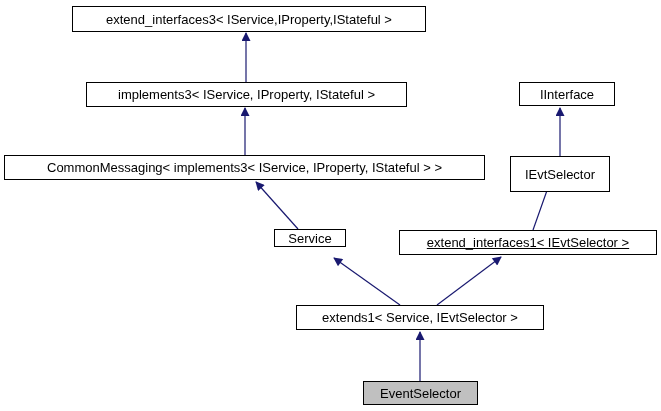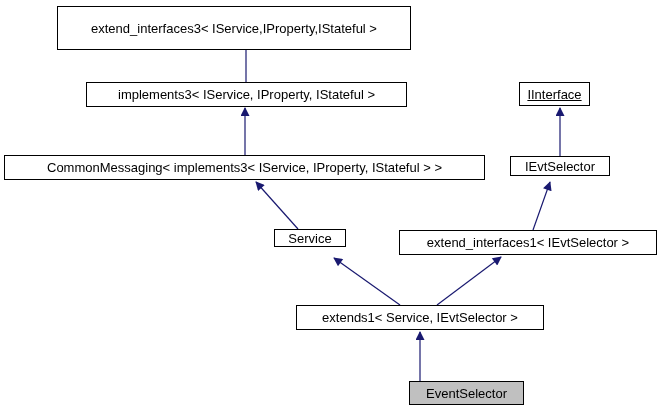--- a/index.html
+++ b/index.html
@@ -54,41 +54,41 @@
       <line x1="246" y1="82" x2="246" y2="33" stroke="#191970" stroke-width="1.2" marker-end="url(#arrowhead)"></line>
       <line x1="245" y1="155" x2="245" y2="108" stroke="#191970" stroke-width="1.2" marker-end="url(#arrowhead)"></line>
       <line x1="298" y1="229" x2="256" y2="182" stroke="#191970" stroke-width="1.2" marker-end="url(#arrowhead)"></line>
       <line x1="533" y1="230" x2="550" y2="182" stroke="#191970" stroke-width="1.2" marker-end="url(#arrowhead)"></line>
       <line x1="560" y1="156" x2="560" y2="108" stroke="#191970" stroke-width="1.2" marker-end="url(#arrowhead)"></line>
       <line x1="400" y1="305" x2="334" y2="258" stroke="#191970" stroke-width="1.2" marker-end="url(#arrowhead)"></line>
       <line x1="437" y1="305" x2="501" y2="257" stroke="#191970" stroke-width="1.2" marker-end="url(#arrowhead)"></line>
       <line x1="420" y1="381" x2="420" y2="332" stroke="#191970" stroke-width="1.2" marker-end="url(#arrowhead)"></line>
     </svg>
   <div id="nodes">
-      <div class="node" style="left: 57px; top: 6px; width: 354px; height: 44px;">
+      <div class="node" style="left: 72px; top: 6px; width: 354px; height: 26px;">
         <span>extend_interfaces3&lt; IService,IProperty,IStateful &gt;</span>
       </div>
       <div class="node" style="left: 86px; top: 82px; width: 321px; height: 25px; text-align: right;">
         <span>implements3&lt; IService, IProperty, IStateful &gt;</span>
       </div>
       <div class="node" style="left: 4px; top: 155px; width: 481px; height: 25px;">
         <span>CommonMessaging&lt; implements3&lt; IService, IProperty, IStateful &gt; &gt;</span>
       </div>
-      <div class="node" style="left: 519px; top: 82px; width: 71px; height: 24px; text-decoration: underline;">
+      <div class="node" style="left: 519px; top: 82px; width: 96px; height: 24px;">
         <span>IInterface</span>
       </div>
-      <div class="node" style="left: 510px; top: 156px; width: 100px; height: 20px;">
+      <div class="node" style="left: 510px; top: 156px; width: 100px; height: 36px;">
         <span>IEvtSelector</span>
       </div>
       <div class="node" style="left: 274px; top: 229px; width: 72px; height: 18px;">
         <span>Service</span>
       </div>
-      <div class="node" style="left: 399px; top: 230px; width: 258px; height: 25px;">
+      <div class="node" style="left: 399px; top: 230px; width: 258px; height: 25px; text-decoration: underline;">
         <span>extend_interfaces1&lt; IEvtSelector &gt;</span>
       </div>
       <div class="node" style="left: 296px; top: 305px; width: 248px; height: 25px; align-items: center;">
         <span>extends1&lt; Service, IEvtSelector &gt;</span>
       </div>
-      <div class="node selected" style="left: 363px; top: 381px; width: 115px; height: 24px; margin-left: 46px;">
+      <div class="node selected" style="left: 363px; top: 381px; width: 115px; height: 24px;">
         <span>EventSelector</span>
       </div>
     </div>
 </div>
 
 </body></html>

